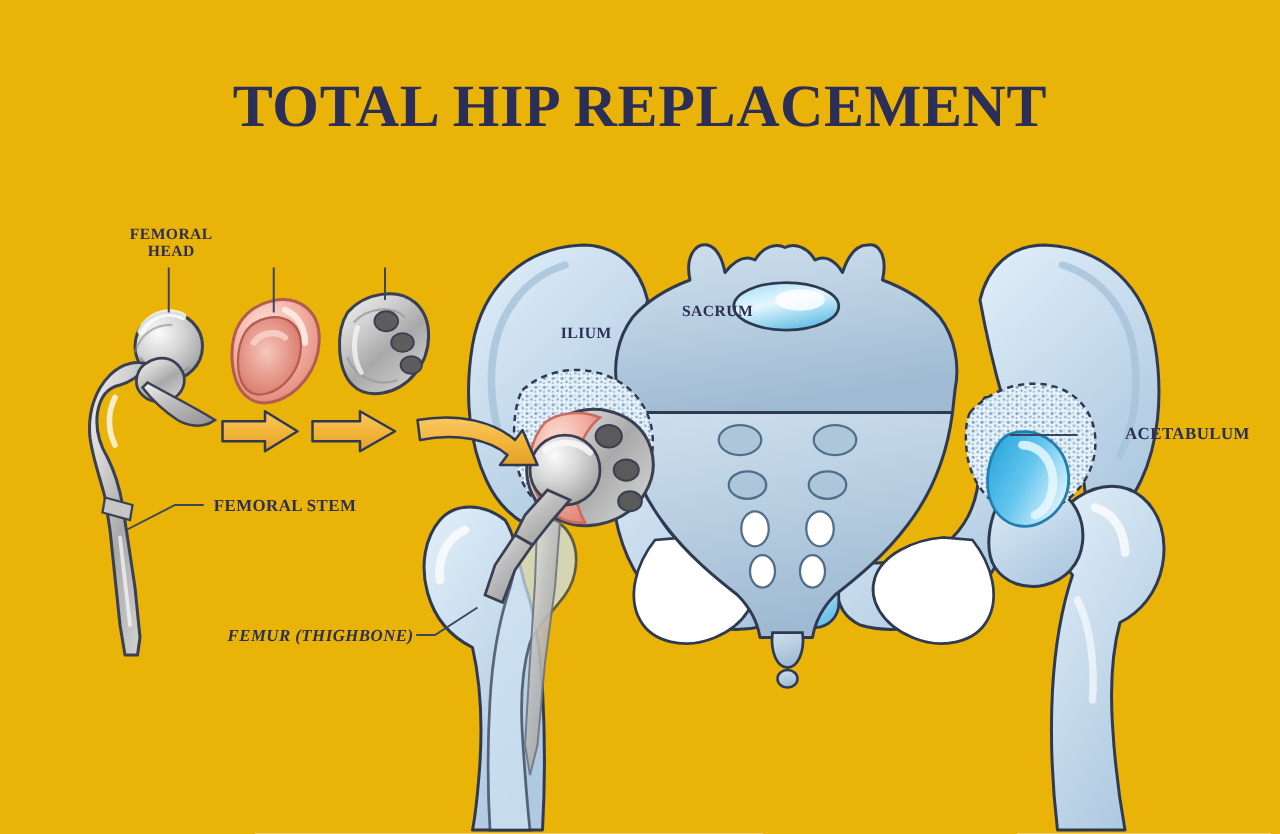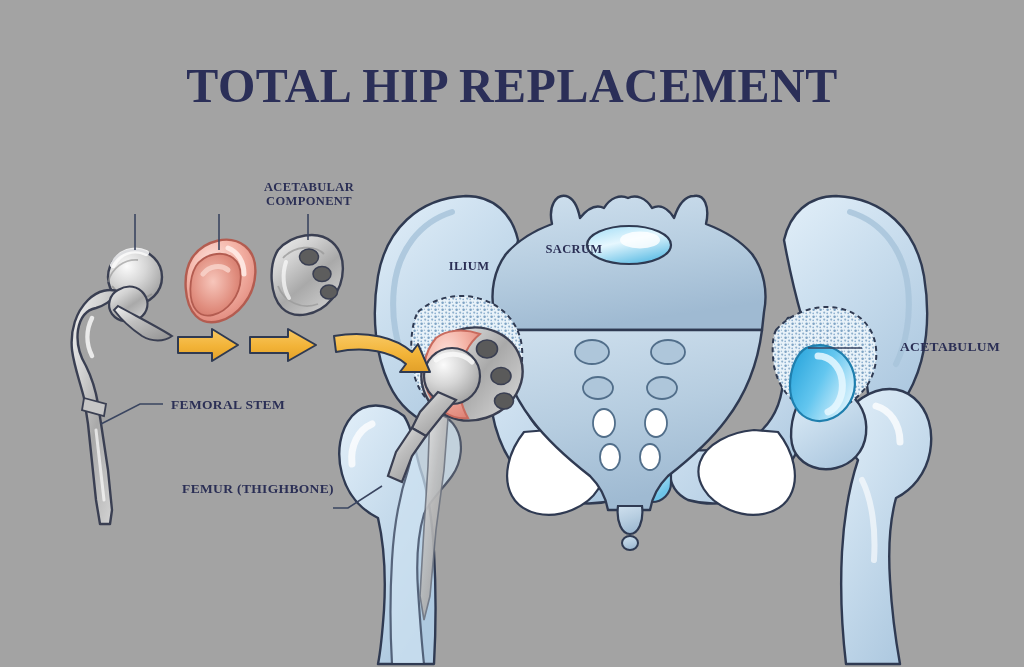--- a/index.html
+++ b/index.html
@@ -1,19 +1,19 @@
 <!DOCTYPE html>
 <html><head>
 <meta charset="utf-8">
 <title>Total Hip Replacement</title>
 <style>
   html,body{margin:0;padding:0;background:#ffffff;}
   body{width:1024px;height:667px;overflow:hidden;
        font-family:"Liberation Serif","DejaVu Serif",serif;}
-  #stage{position:relative;width:1024px;height:667px;background:#a3a3a3;}
+  #stage{position:relative;width:1024px;height:667px;background:#eab308;}
   #art{position:absolute;inset:0;}
   .lbl{position:absolute;font-family:"Liberation Serif","DejaVu Serif",serif;
        font-weight:700;color:#2b2f55;letter-spacing:.35px;line-height:1.15;
        text-align:center;white-space:pre;}
   #title{position:absolute;left:0;top:58px;width:1024px;text-align:center;
          font-size:48px;font-weight:700;color:#2b2f58;letter-spacing:.5px;
          font-family:"Liberation Serif","DejaVu Serif",serif;}
   .sm{font-size:12.5px;}
   .md{font-size:13.5px;}
 </style>
@@ -282,23 +282,23 @@
     <g stroke="#3a4560" fill="none">
       <line x1="135" y1="214" x2="135" y2="250" stroke-width="1.6"></line>
       <line x1="219" y1="214" x2="219" y2="250" stroke-width="1.6"></line>
       <line x1="308" y1="214" x2="308" y2="240" stroke-width="1.6"></line>
       <path d="M101 424 L140 404 L163 404" stroke-width="1.5"></path>
       <path d="M382 486 L348 508 L333 508" stroke-width="1.5"></path>
       <path d="M808 348 L862 348" stroke-width="1.5"></path>
     </g>
   </svg>
 
-  <div class="lbl sm" style="left:245px;top:180px;width:128px;">ACETABULAR
-COMPONENT</div>
+  <div class="lbl sm" style="left:77px;top:180px;width:120px;">FEMORAL
+HEAD</div>
 
   <div class="lbl md" style="left:163px;top:397px;width:130px;text-align:center;">FEMORAL STEM</div>
-  <div class="lbl md" style="left:182px;top:481px;width:152px;text-align:center;">FEMUR (THIGHBONE)</div>
+  <div class="lbl md" style="left:182px;top:501px;width:152px;text-align:left;font-style:italic;">FEMUR (THIGHBONE)</div>
   <div class="lbl md" style="left:870px;top:339px;width:130px;text-align:right;">ACETABULUM</div>
 
   <div class="lbl sm" style="left:439px;top:259px;width:60px;">ILIUM</div>
   <div class="lbl sm" style="left:538px;top:242px;width:72px;">SACRUM</div>
 
 </div>
 
 </body></html>

